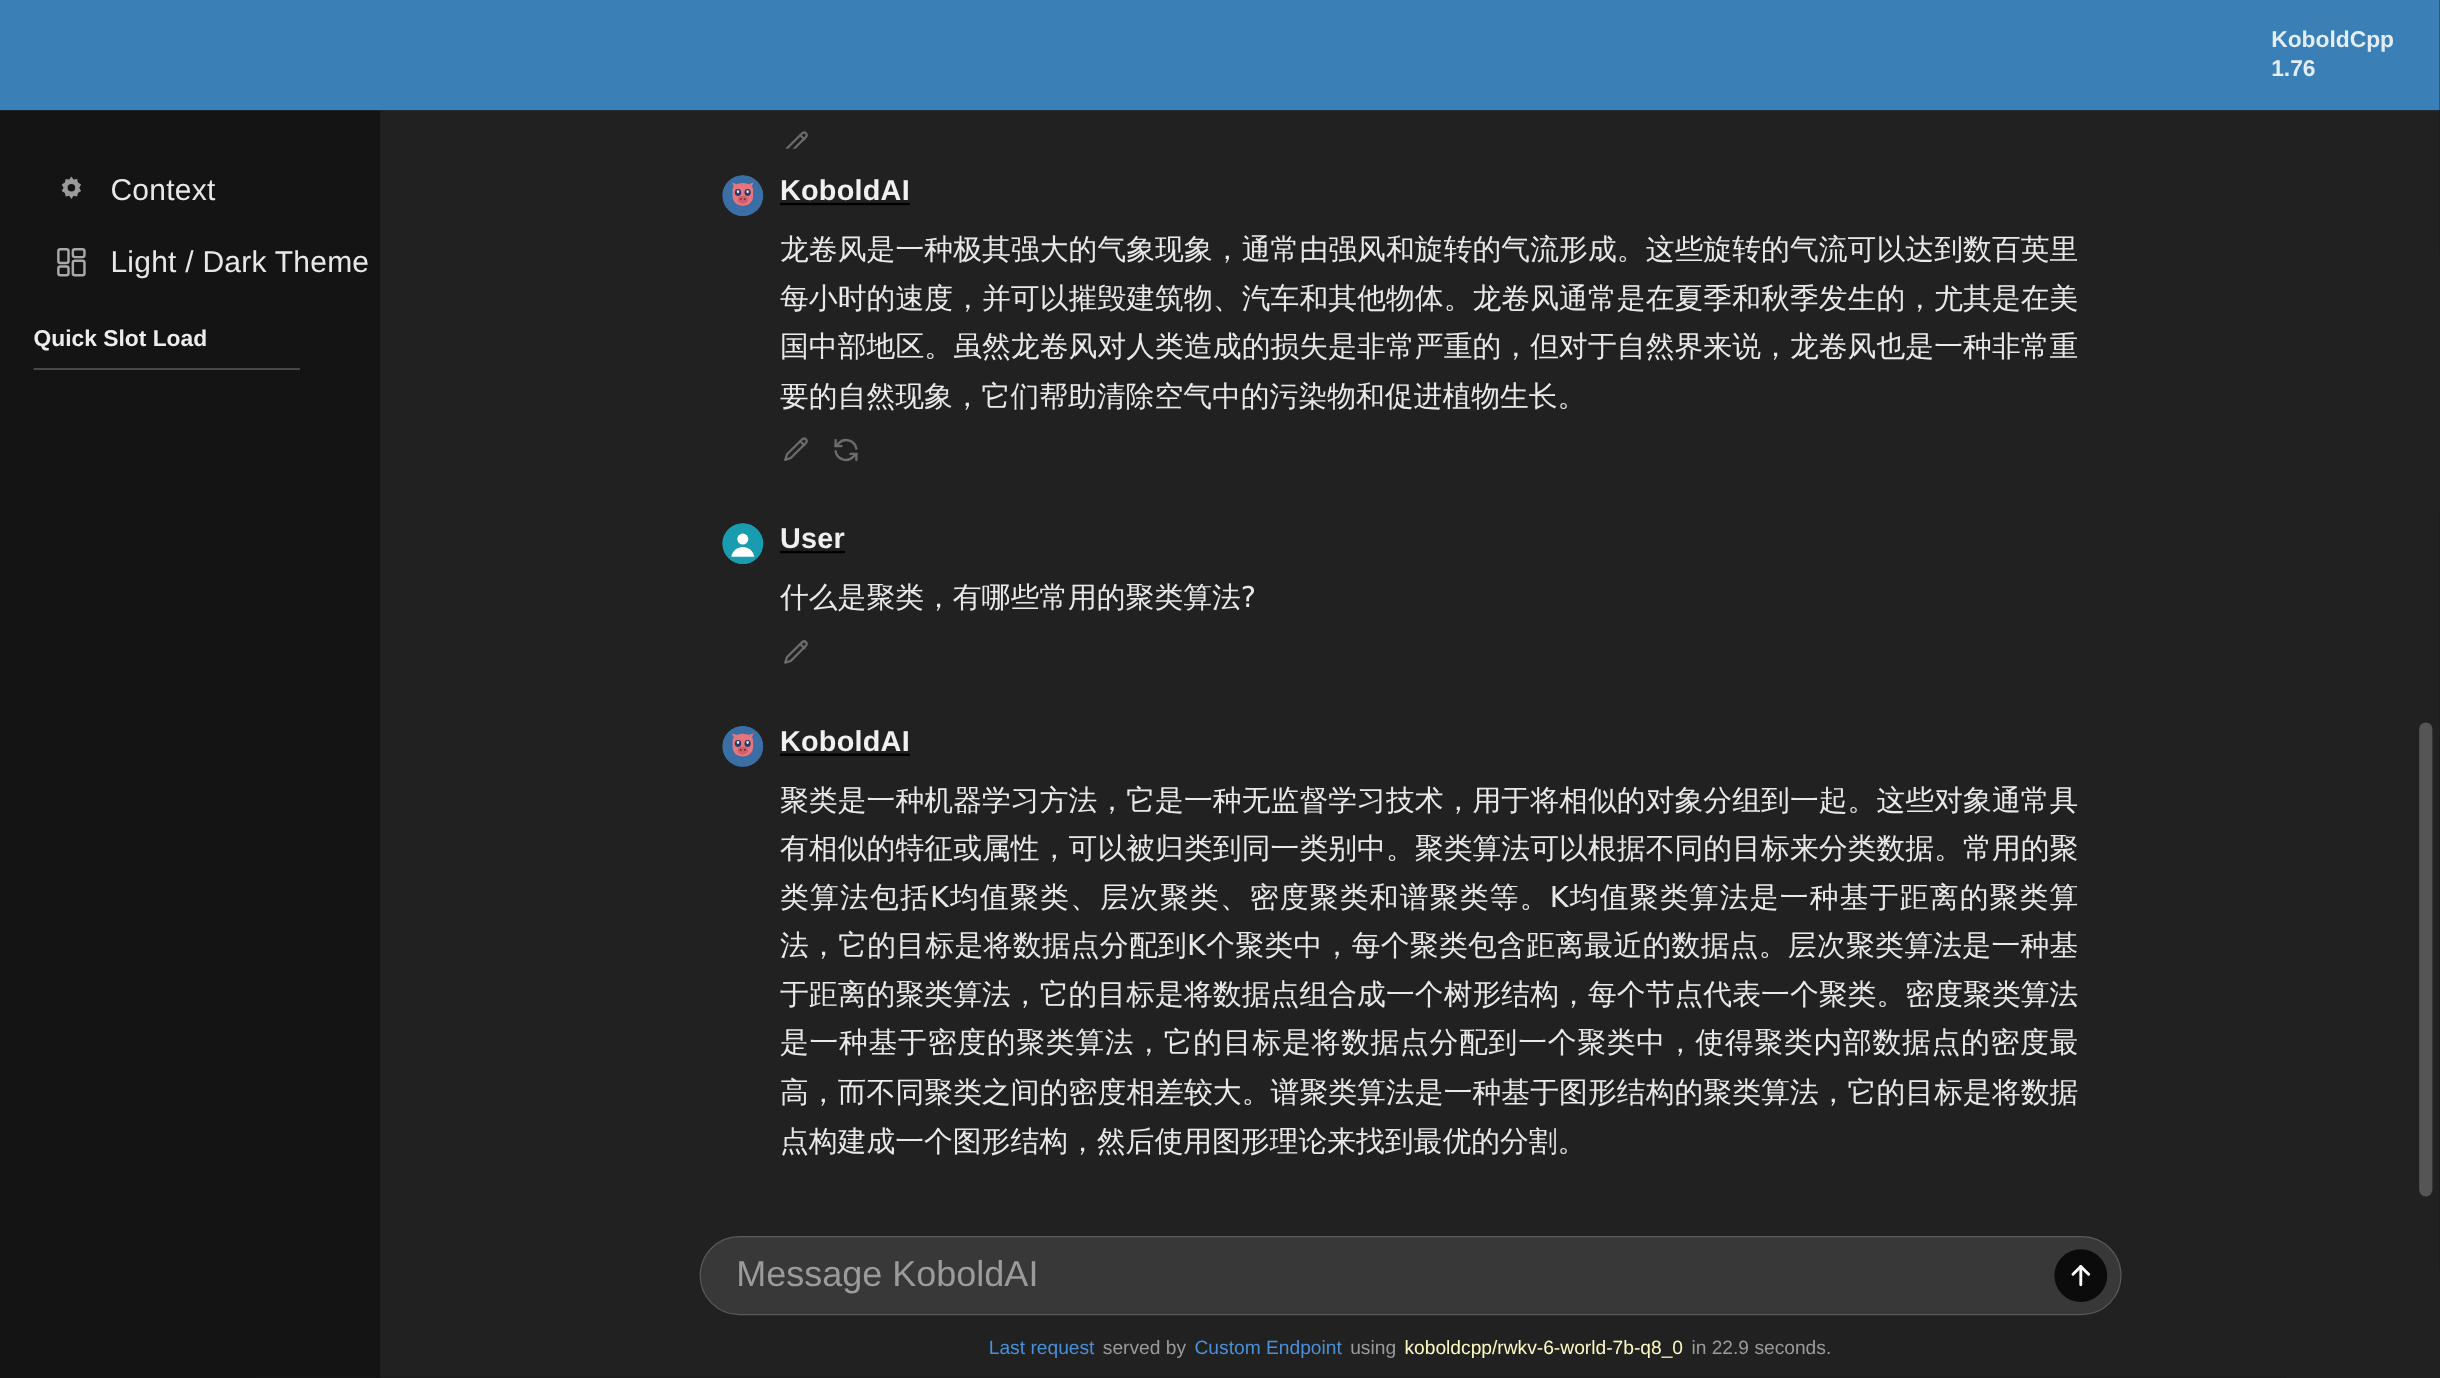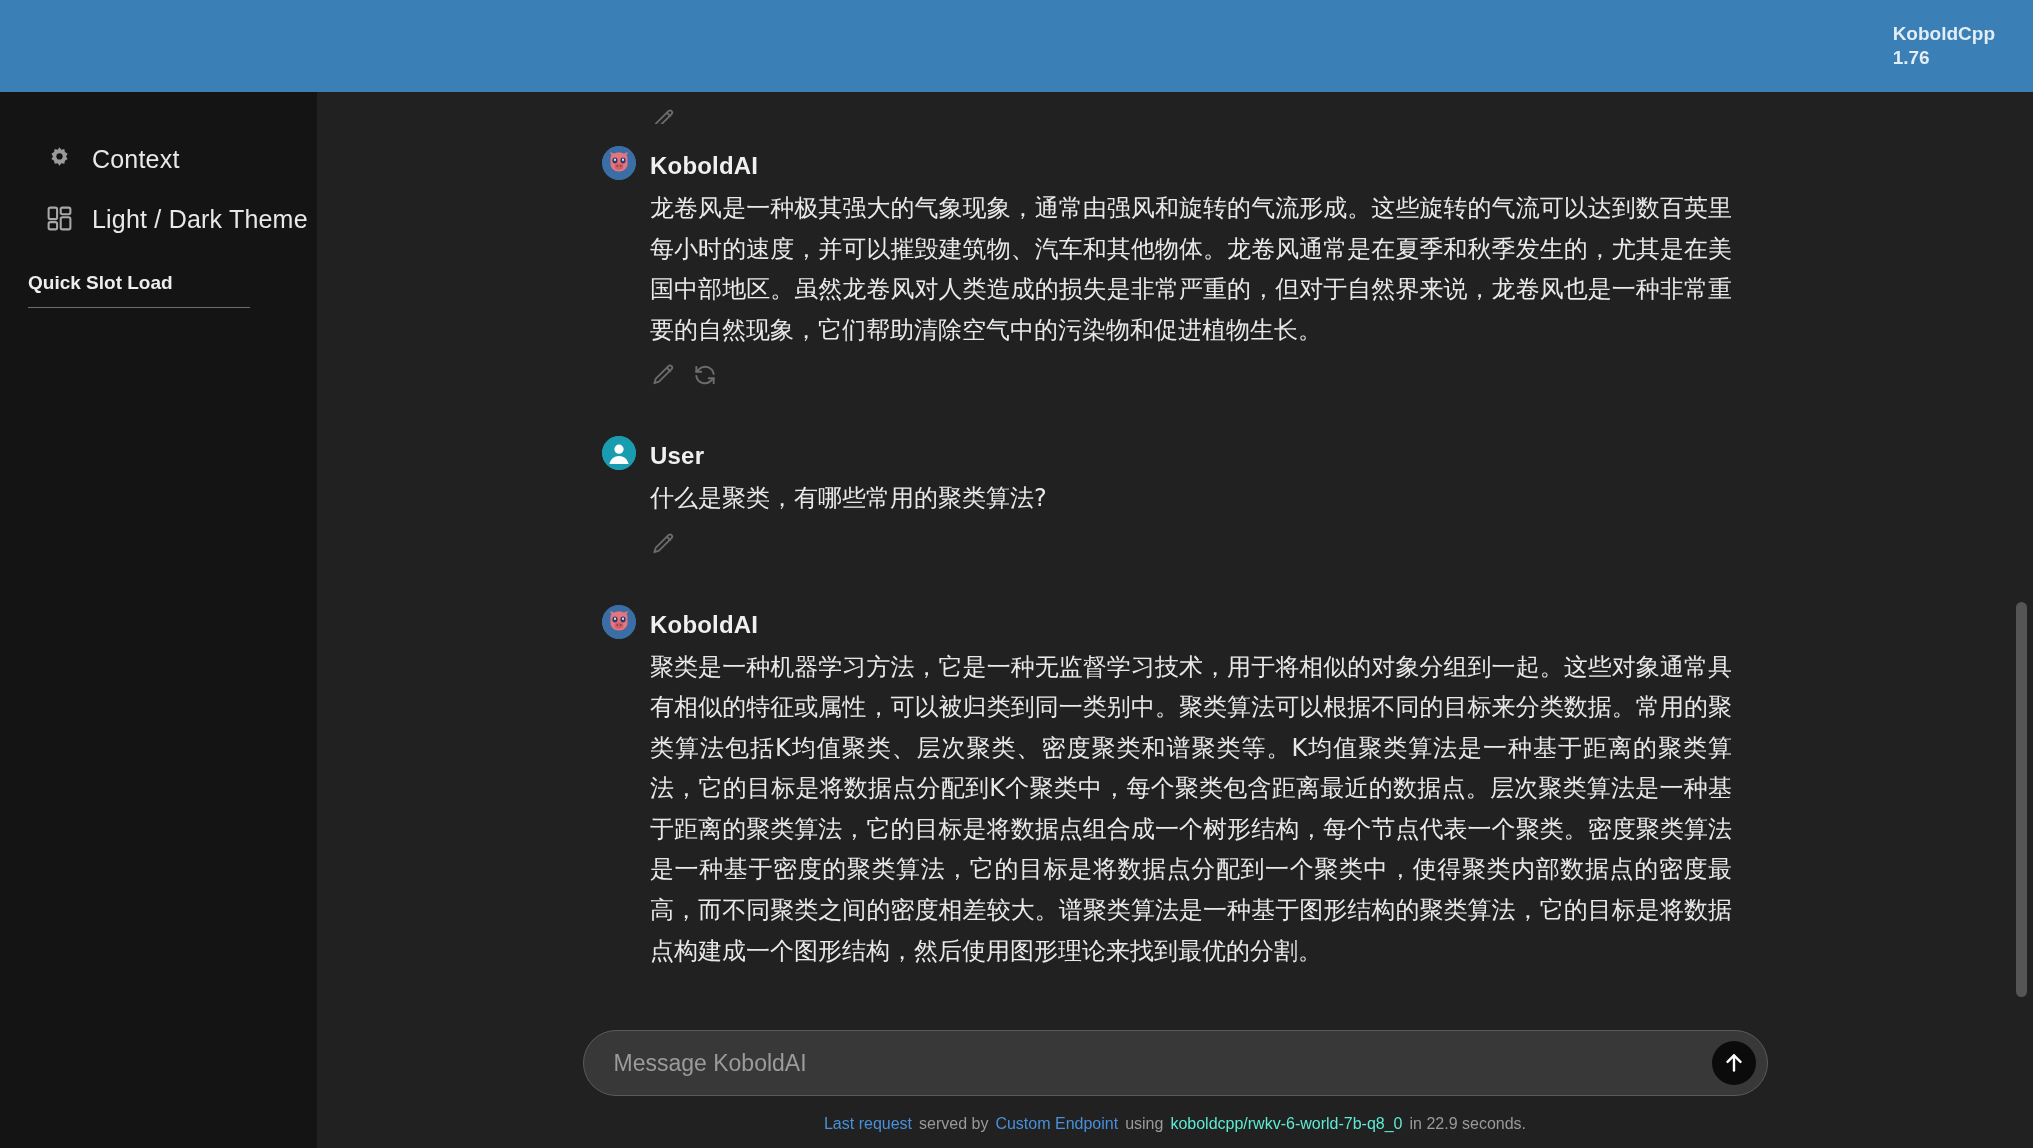--- a/index.html
+++ b/index.html
@@ -108,23 +108,24 @@
     width: 1130px;
     margin: 0 auto;
     padding-top: 2px;
     position: relative;
     left: -8px;
   }
 
   .msg { padding: 0 0 0 0; margin-bottom: 6px; }
   .msg-head {
     display: flex;
-    align-items: flex-end;
+    align-items: flex-start;
     gap: 14px;
     margin-bottom: 8px;
+    text-decoration: underline;
   }
   .avatar {
     width: 34px; height: 34px;
     border-radius: 50%;
     flex: 0 0 34px;
     display: flex; align-items: center; justify-content: center;
     overflow: hidden;
   }
   .avatar.bot { background: #3a6ea5; }
   .avatar.user { background: #1a9cb0; }
@@ -187,21 +188,21 @@
     border-radius: 33px;
     display: flex;
     align-items: center;
   }
   .composer input {
     flex: 1;
     background: transparent;
     border: none;
     outline: none;
     color: #e6e6e6;
-    font-size: 23px;
+    font-size: 30px;
     padding: 0 78px 0 30px;
     font-family: "Liberation Sans", sans-serif;
   }
   .composer input::placeholder { color: #9b9b9b; }
   .send-btn {
     position: absolute;
     right: 11px;
     width: 44px; height: 44px;
     border-radius: 50%;
     background: #0b0b0b;
@@ -219,21 +220,21 @@
     height: 48px;
     display: flex;
     align-items: center;
     justify-content: center;
     font-size: 16px;
     color: #9a9a9a;
     gap: 7px;
     white-space: nowrap;
   }
   .f-link { color: #4a90d9; cursor: pointer; }
-  .f-model { color: #5eead4; }
+  .f-model { color: #fef9c3; }
 
   
   .scrollbar-track {
     position: absolute;
     top: 0; right: 6px;
     width: 11px;
     height: 1056px;
   }
   .scrollbar-thumb {
     position: absolute;

